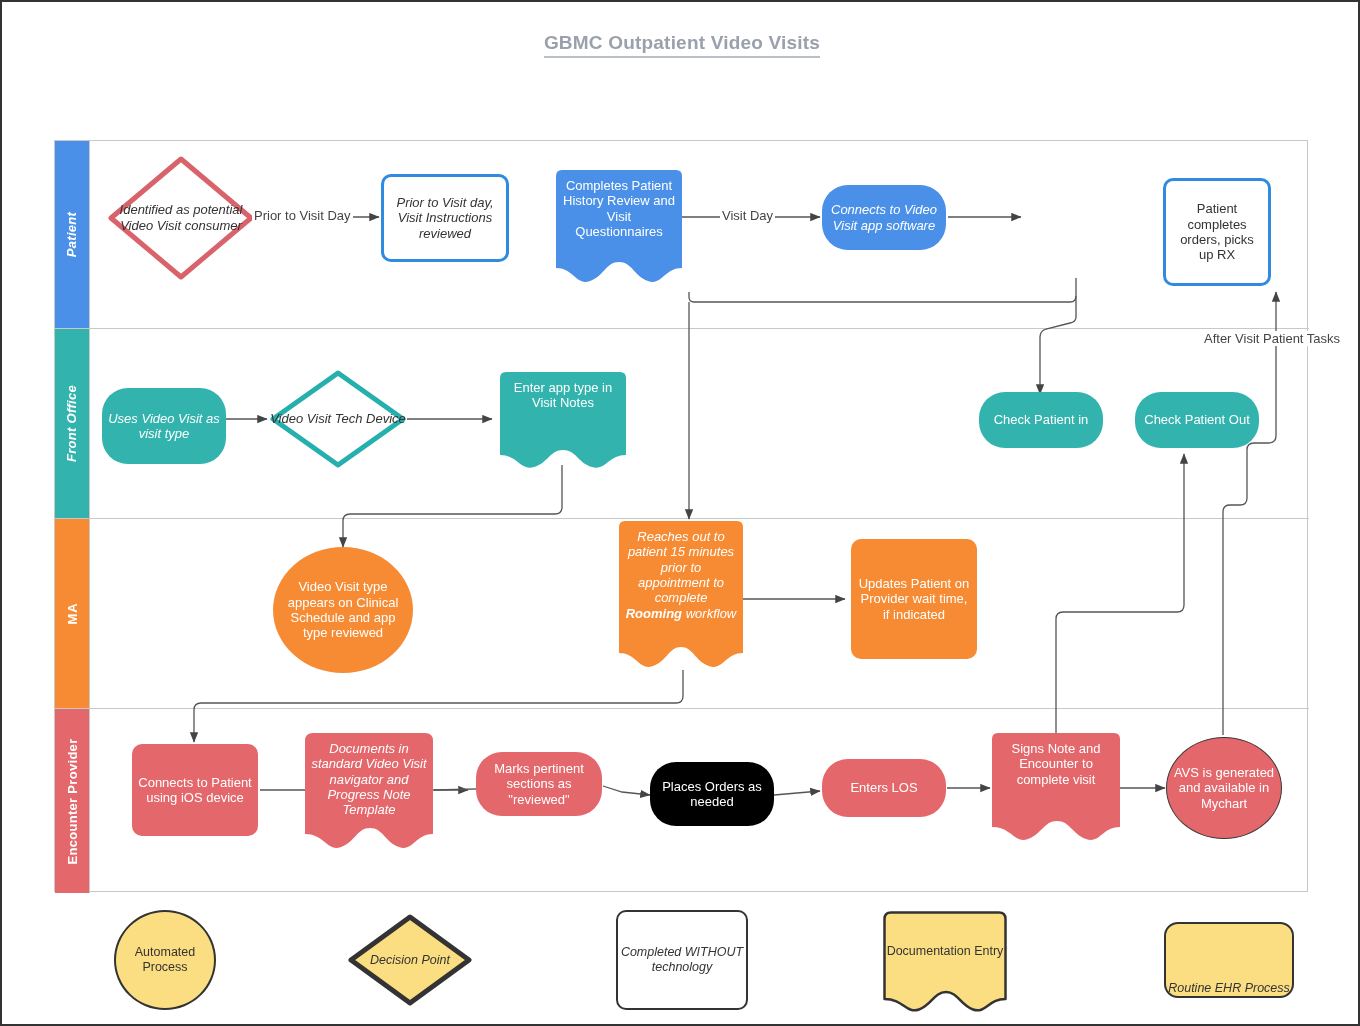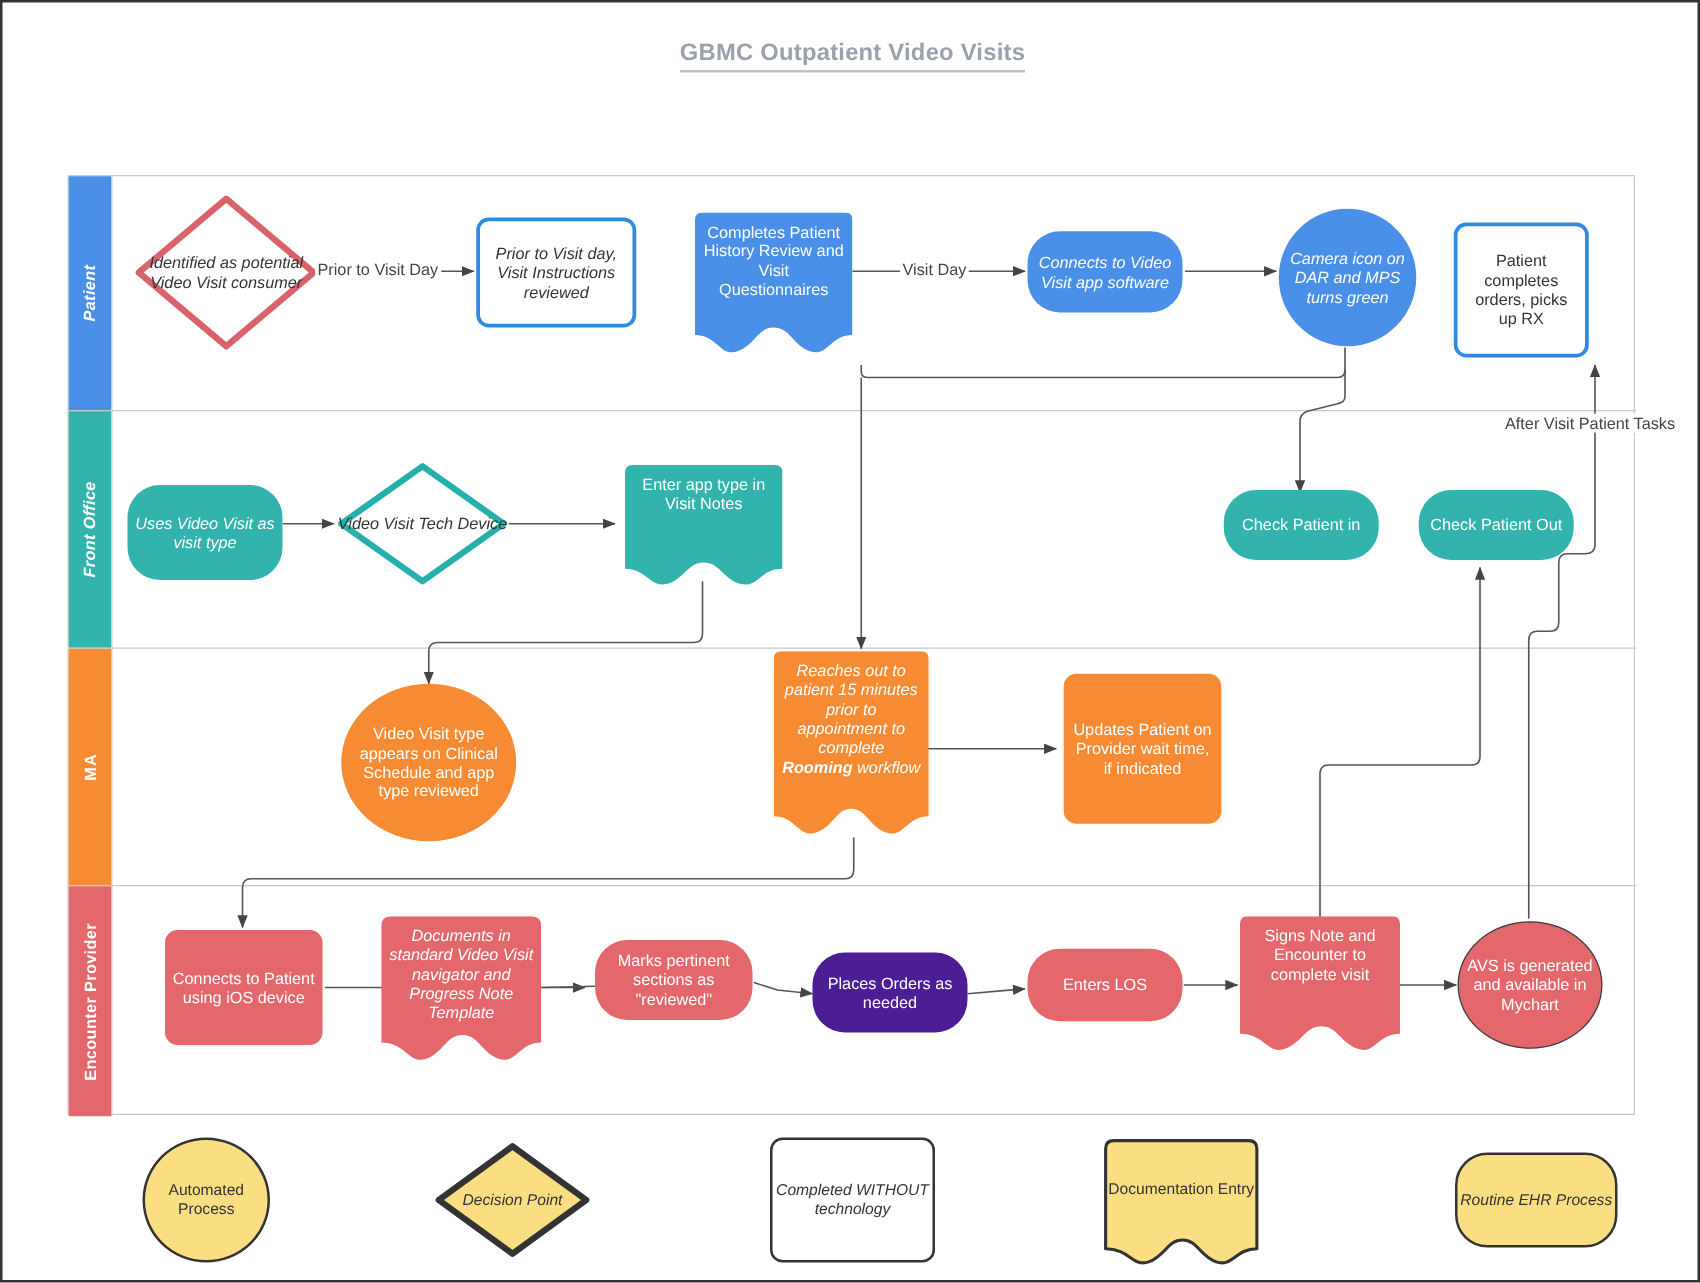--- a/index.html
+++ b/index.html
@@ -188,23 +188,20 @@
                C108,98 106,116 92,111 C78,106 76,92 63,92
                C50,92 48,106 34,111 C20,116 18,98 0,98 Z" fill="#4a90e8"></path>
     </svg>
     <div class="dtxt white-txt">Completes Patient History Review and Visit Questionnaires</div>
   </div>
 
   <div class="node pill white-txt ital" style="left:820px;top:183px;width:124px;height:65px;background:#4a90e8;">
     <span class="txt">Connects to Video Visit app software</span>
   </div>
 
-  <div class="node ell white-txt ital" style="left:1021px;top:165px;width:110px;height:110px;background:#4a90e8;">
-    <span class="txt">Camera icon on DAR and MPS turns green</span>
-  </div>
 
   <div class="node rr dark-txt" style="left:1161px;top:176px;width:108px;height:108px;background:#ffffff;border:3px solid #2f8ae0;">
     <span class="txt">Patient completes orders, picks up RX</span>
   </div>
 
   <div class="node pill white-txt ital" style="left:100px;top:386px;width:124px;height:76px;background:#32b3ad;">
     <span class="txt">Uses Video Visit as visit type</span>
   </div>
 
   <div class="diamond" style="left:267px;top:367px;width:138px;height:100px;">
@@ -262,21 +259,21 @@
                C110,101 108,119 94,114 C80,109 78,95 65,95
                C52,95 50,109 36,114 C22,119 20,101 0,101 Z" fill="#e4676b"></path>
     </svg>
     <div class="dtxt white-txt ital">Documents in standard Video Visit navigator and Progress Note Template</div>
   </div>
 
   <div class="node pill white-txt" style="left:474px;top:750px;width:126px;height:64px;background:#e4676b;">
     <span class="txt">Marks pertinent sections as "reviewed"</span>
   </div>
 
-  <div class="node pill white-txt" style="left:648px;top:760px;width:124px;height:64px;background:#4c1d95;">
+  <div class="node pill white-txt" style="left:648px;top:760px;width:124px;height:64px;background:#000000;">
     <span class="txt">Places Orders as needed</span>
   </div>
 
   <div class="node pill white-txt" style="left:820px;top:757px;width:124px;height:58px;background:#e4676b;">
     <span class="txt">Enters LOS</span>
   </div>
 
   <div class="doc" style="left:990px;top:731px;width:128px;height:110px;">
     <svg viewBox="0 0 128 110" preserveAspectRatio="none">
       <path d="M0,6 Q0,0 6,0 L122,0 Q128,0 128,6 L128,94
@@ -319,19 +316,19 @@
 
     <div class="lg" style="left:880px;top:13px;width:126px;height:104px;">
       <svg style="position:absolute;inset:0;width:100%;height:100%;" viewBox="0 0 126 104" preserveAspectRatio="none">
         <path d="M2.5,9 Q2.5,2.5 9,2.5 L117,2.5 Q123.5,2.5 123.5,9 L123.5,89
                  C106,89 104,104 91,99.5 C78,95 76,82 64,82
                  C52,82 50,95 37,99.5 C24,104 22,89 2.5,89 Z" fill="#FCDE82" stroke="#333333" stroke-width="2.5" stroke-linejoin="round"></path>
       </svg>
       <span style="position:relative;z-index:2;margin-bottom:22px;">Documentation Entry</span>
     </div>
 
-    <div class="lg lg-yellow" style="left:1162px;top:25px;width:126px;height:72px;border-radius:26px;font-style:italic;">
+    <div class="lg lg-yellow" style="left:1162px;top:25px;width:126px;height:72px;border-radius:14px;font-style:italic;align-items:flex-end;">
       <span>Routine  EHR Process</span>
     </div>
 
   </div>
 
 </div>
 
 </body></html>

